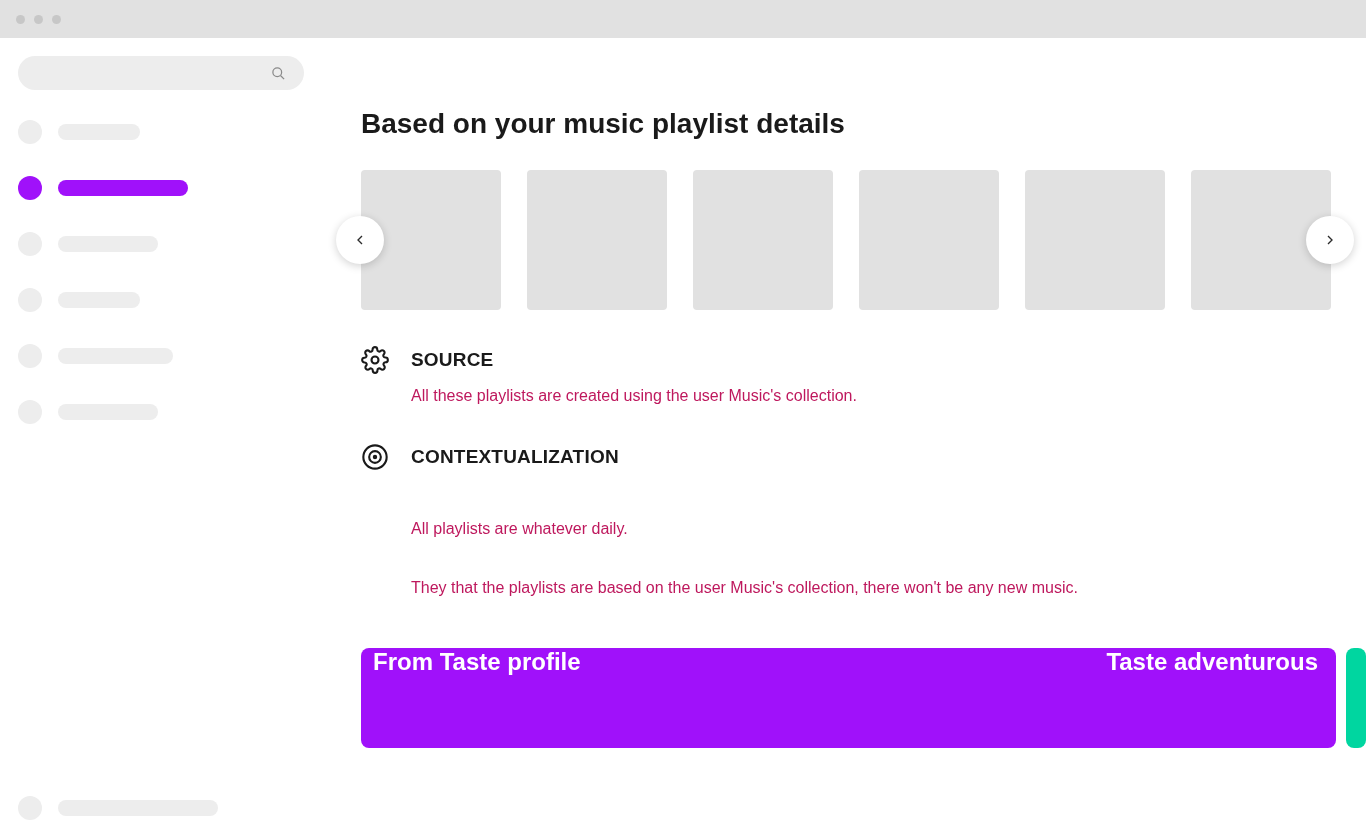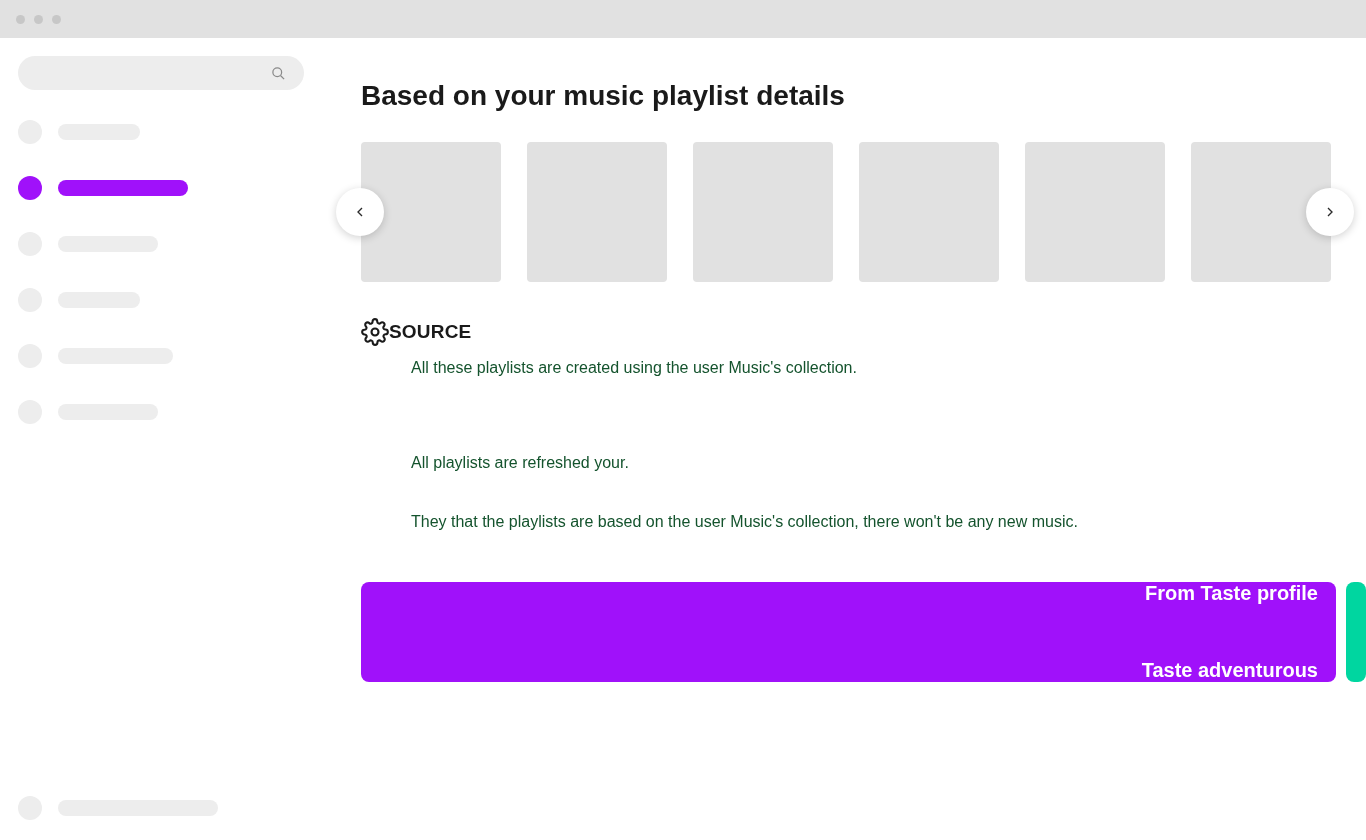--- a/index.html
+++ b/index.html
@@ -81,20 +81,21 @@
     right: 18px;
     display: flex;
     align-items: center;
     gap: 16px;
   }
   .main {
     flex: 1;
     padding: 42px 0 0 38px;
     position: relative;
     overflow: hidden;
+    margin-top: 28px;
   }
   .page-title {
     font-size: 28px;
     font-weight: 700;
     color: #1a1a1a;
     margin-bottom: 30px;
   }
   .carousel {
     position: relative;
     height: 140px;
@@ -133,56 +134,56 @@
     display: flex;
     flex-direction: column;
     gap: 36px;
     margin-bottom: 48px;
     padding-right: 38px;
   }
   .info-item { }
   .info-head {
     display: flex;
     align-items: center;
+    gap: 22px;
     margin-bottom: 10px;
   }
   .info-icon {
     width: 28px;
     height: 28px;
     display: flex;
     align-items: center;
     justify-content: center;
   }
   .info-icon svg { stroke: #1a1a1a; }
   .info-title {
     font-size: 19px;
     font-weight: 600;
     letter-spacing: 0.2px;
     color: #1a1a1a;
   }
   .info-desc {
     font-size: 16px;
-    color: #14532d;
+    color: #be185d;
     margin-left: 50px;
     line-height: 1.45;
   }
   .bottom-bar {
     display: flex;
     gap: 10px;
     padding-right: 0;
   }
   .segment {
     height: 100px;
     border-radius: 8px;
     display: flex;
-    align-items: flex-end;
-    font-size: 20px;
+    align-items: flex-start;
+    font-size: 24px;
     font-weight: 700;
     color: #fff;
-    flex-direction: column;
   }
   .segment.purple {
     background: #a011fa;
     flex: 1;
     justify-content: space-between;
     padding: 0 18px 0 12px;
     margin-right: 0;
   }
   .segment.teal {
     background: #00d6a0;
@@ -272,23 +273,33 @@
               <svg width="28" height="28" viewBox="0 0 24 24" fill="none" stroke-width="1.8">
                 <circle cx="12" cy="12" r="3"></circle>
                 <path d="M19.4 15a1.65 1.65 0 0 0 .33 1.82l.06.06a2 2 0 1 1-2.83 2.83l-.06-.06a1.65 1.65 0 0 0-1.82-.33 1.65 1.65 0 0 0-1 1.51V21a2 2 0 0 1-4 0v-.09a1.65 1.65 0 0 0-1-1.51 1.65 1.65 0 0 0-1.82.33l-.06.06a2 2 0 1 1-2.83-2.83l.06-.06a1.65 1.65 0 0 0 .33-1.82 1.65 1.65 0 0 0-1.51-1H3a2 2 0 0 1 0-4h.09a1.65 1.65 0 0 0 1.51-1 1.65 1.65 0 0 0-.33-1.82l-.06-.06a2 2 0 1 1 2.83-2.83l.06.06a1.65 1.65 0 0 0 1.82.33h0a1.65 1.65 0 0 0 1-1.51V3a2 2 0 0 1 4 0v.09a1.65 1.65 0 0 0 1 1.51h0a1.65 1.65 0 0 0 1.82-.33l.06-.06a2 2 0 1 1 2.83 2.83l-.06.06a1.65 1.65 0 0 0-.33 1.82v0a1.65 1.65 0 0 0 1.51 1H21a2 2 0 0 1 0 4h-.09a1.65 1.65 0 0 0-1.51 1z"></path>
               </svg>
             </span>
             <span class="info-title">SOURCE</span>
           </div>
           <div class="info-desc">All these playlists are created using the user Music's collection.</div>
         </div>
         <div class="info-item">
+          <div class="info-head">
+            <span class="info-icon">
+              <svg width="28" height="28" viewBox="0 0 24 24" fill="none" stroke-width="1.8">
+                <circle cx="12" cy="12" r="10"></circle>
+                <circle cx="12" cy="12" r="5"></circle>
+                <circle cx="12" cy="12" r="1" fill="#1a1a1a"></circle>
+              </svg>
+            </span>
+            <span class="info-title">CONTEXTUALIZATION</span>
+          </div>
         </div>
         <div class="info-item">
-          <div class="info-desc">All playlists are refreshed your.</div>
+          <div class="info-desc">All playlists are whatever daily.</div>
         </div>
         <div class="info-item">
           <div class="info-desc">They that the playlists are based on the user Music's collection, there won't be any new music.</div>
         </div>
       </div>
 
     <div class="bottom-bar">
       <div class="segment purple">
         <span>From Taste profile</span>
         <span>Taste adventurous</span>

